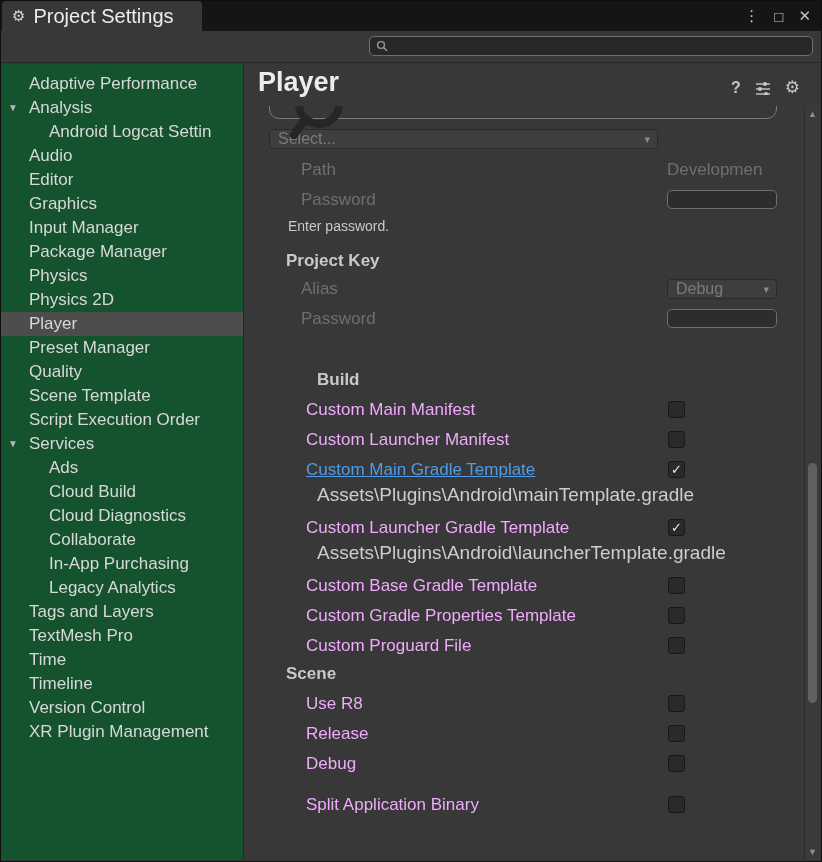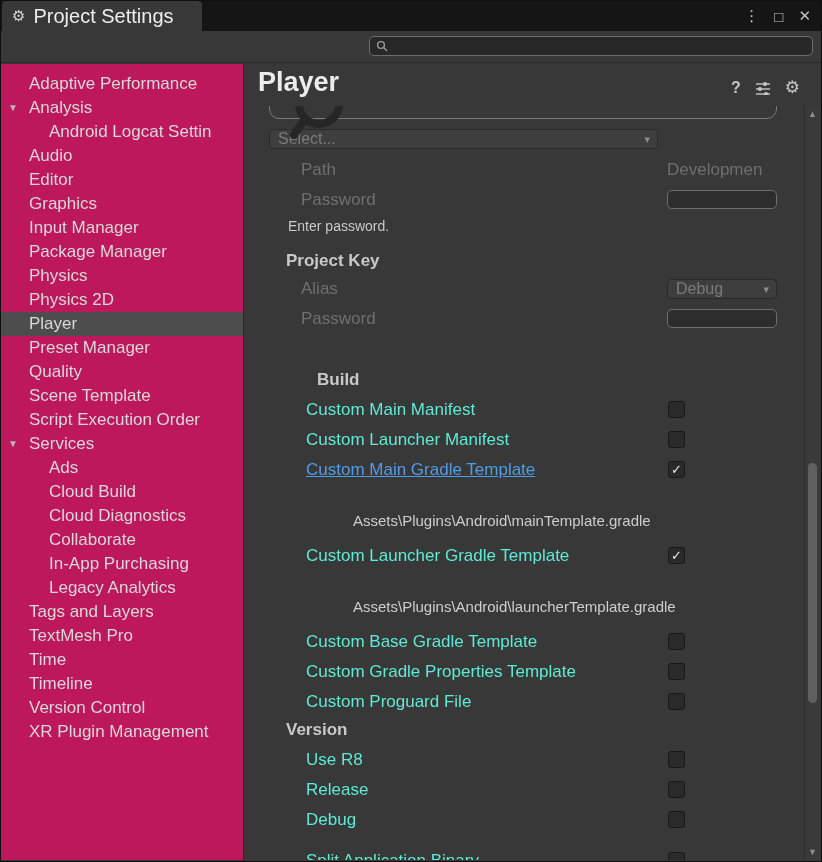--- a/index.html
+++ b/index.html
@@ -34,21 +34,21 @@
     border:1px solid #6F6F6F;border-radius:5px;display:flex;align-items:center;
     padding-left:6px;box-sizing:border-box;
   }
   #searchbox input{
     flex:1;background:transparent;border:none;outline:none;color:#D2D2D2;
     font-family:inherit;font-size:13px;padding:0 6px;
   }
 
   
   #sidebar{
-    position:absolute;left:0;top:63px;width:243px;bottom:1px;background:#be185d;
+    position:absolute;left:0;top:63px;width:243px;bottom:1px;background:#14532d;
     border-right:1px solid #262626;box-sizing:border-box;padding-top:8px;overflow:hidden;
   }
   .side-item{height:24px;line-height:24px;position:relative;font-size:17px;color:#D8D8D8;white-space:nowrap;overflow:hidden;cursor:default;}
   .side-item.selected{background:#4D4D4D;}
   .side-item.indent-0{padding-left:28px;}
   .side-item.indent-1{padding-left:48px;}
   .foldout{position:absolute;left:7px;top:0;font-size:10px;color:#B8B8B8;line-height:24px;}
 
   
   #main{position:absolute;left:244px;top:63px;right:1px;bottom:1px;}
@@ -85,28 +85,28 @@
 
   .section-header{position:relative;height:20px;font-size:17px;font-weight:bold;color:#C9C9C9;padding-left:41px;box-sizing:border-box;}
   #hdr-projectkey{margin-top:15px;}
   #row-alias{margin-top:8px;}
   #row-password2{margin-top:10px;}
   #hdr-build{margin-top:41px;margin-left:31px;}
   #hdr-minify{margin-top:8px;}
 
   .check-row{position:relative;height:20px;margin-top:10px;font-size:17px;}
   .check-row.gap{margin-top:21px;}
-  .check-label{position:absolute;left:61px;top:0;color:#5eead4;white-space:nowrap;}
+  .check-label{position:absolute;left:61px;top:0;color:#f0abfc;white-space:nowrap;}
   .check-label.link{color:#509CE6;text-decoration:underline;text-align:center;}
   .checkbox{
     position:absolute;left:423px;top:1px;width:17px;height:17px;background:#2A2A2A;
     border:1px solid #181818;border-radius:3px;box-sizing:border-box;
     color:#E8E8E8;font-size:13px;line-height:15px;text-align:center;
   }
-  .path-row{position:relative;height:20px;margin-top:32px;margin-bottom:14px;padding-left:108px;box-sizing:border-box;color:#CDCDCD;font-size:15px;white-space:nowrap;}
+  .path-row{position:relative;height:20px;margin-top:4px;margin-bottom:14px;padding-left:72px;box-sizing:border-box;color:#CDCDCD;font-size:19px;white-space:nowrap;}
 
   
   #scrollbar{position:absolute;right:0;top:42px;bottom:0;width:16px;background:#3A3A3A;border-left:1px solid #2C2C2C;box-sizing:border-box;}
   .scroll-arrow{position:absolute;left:0;width:100%;text-align:center;font-size:9px;color:#8E8E8E;}
   #scroll-up{top:3px;}
   #scroll-down{bottom:3px;}
   #scroll-thumb{position:absolute;left:3px;width:9px;top:357px;height:240px;background:#606060;border-radius:5px;}
 </style>
 </head>
 <body>
@@ -256,21 +256,21 @@
           <div class="check-row">
             <span class="check-label">Custom Gradle Properties Template</span>
             <span class="checkbox"></span>
           </div>
           <div class="check-row">
             <span class="check-label">Custom Proguard File</span>
             <span class="checkbox"></span>
           </div>
         </div>
 
-      <div class="section-header" id="hdr-minify">Version</div>
+      <div class="section-header" id="hdr-minify">Scene</div>
       <div id="minify-list">
           <div class="check-row">
             <span class="check-label">Use R8</span>
             <span class="checkbox"></span>
           </div>
           <div class="check-row">
             <span class="check-label">Release</span>
             <span class="checkbox"></span>
           </div>
           <div class="check-row">

